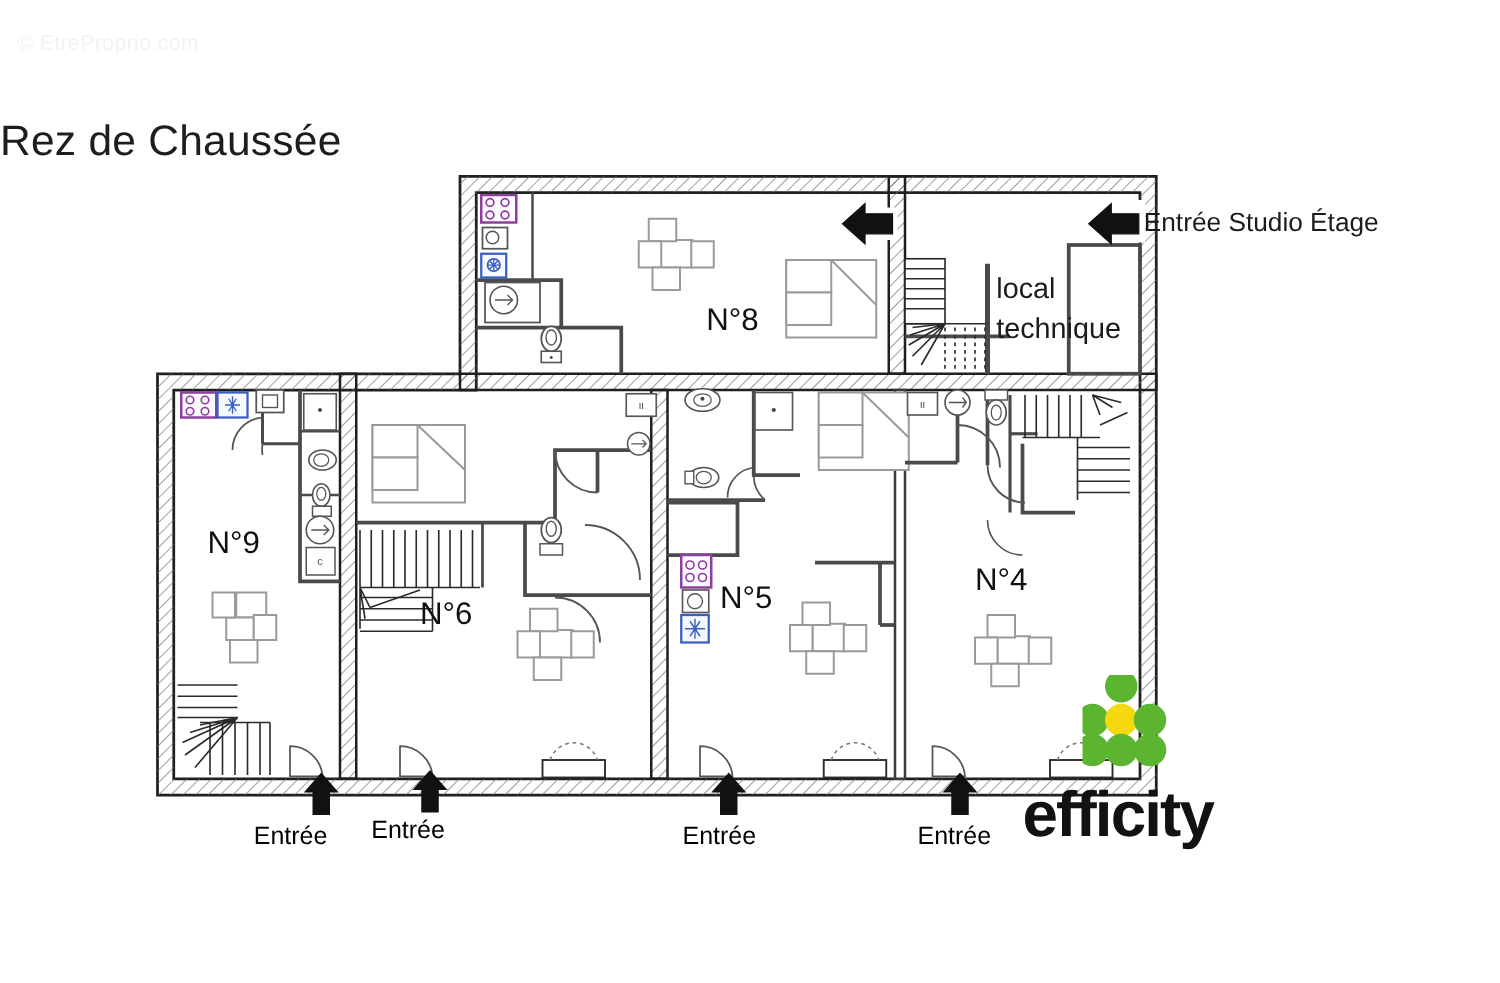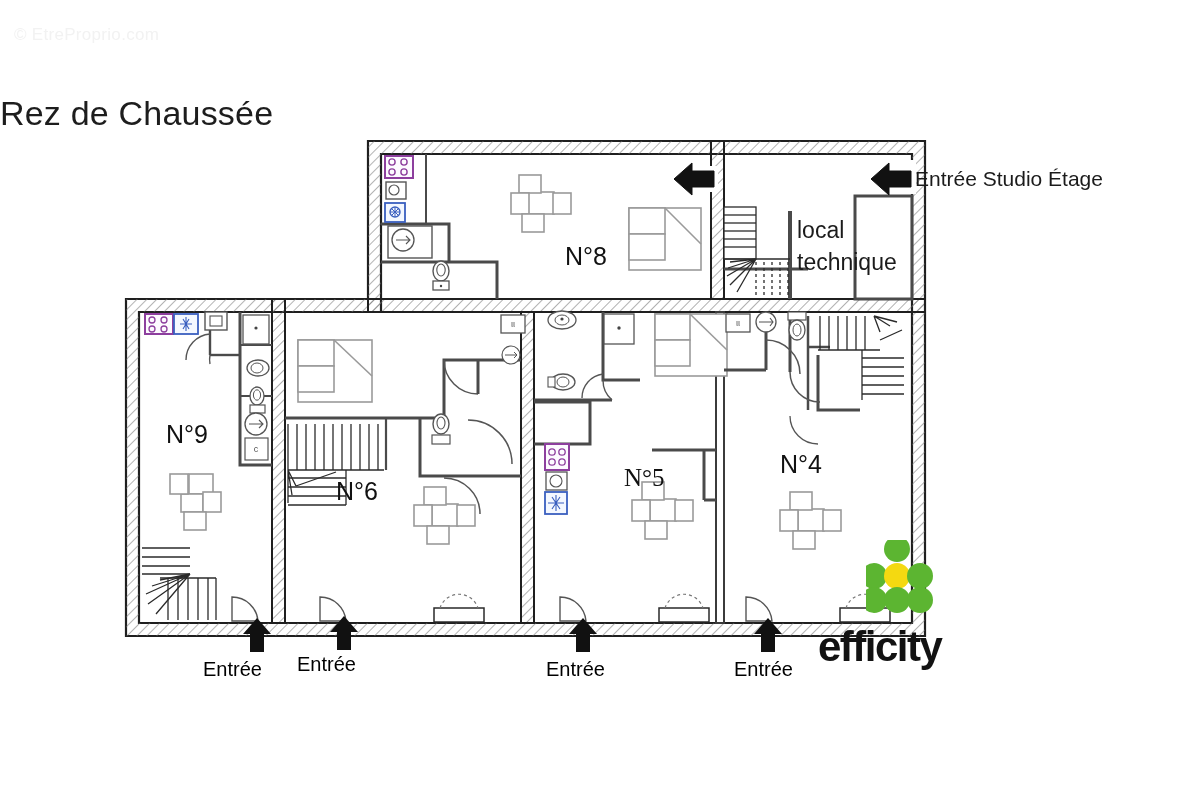--- a/index.html
+++ b/index.html
@@ -75,21 +75,21 @@
     position: absolute;
     left: 818px;
     top: 548px;
     width: 180px;
     height: 130px;
   }
   .logo-text {
     position: absolute;
     left: 0;
     top: 78px;
-    font-size: 42px;
+    font-size: 51px;
     font-weight: 700;
     color: #121212;
     font-family: "Liberation Sans", sans-serif;
     letter-spacing: -1.5px;
     line-height: 1;
   }
   svg.plan {
     position: absolute;
     left: 0; top: 0;
   }
@@ -522,21 +522,21 @@
     <g>
       <path d="M 761,652 L 761,634 L 754,634 L 768,618 L 782,634 L 775,634 L 775,652 Z" fill="#111111"></path>
     </g>
   </svg>
 
   <div class="plan-title">Rez de Chaussée</div>
 
   <div class="room-label" style="left:565px; top:242px;">N°8</div>
   <div class="room-label" style="left:166px; top:420px;">N°9</div>
   <div class="room-label" style="left:336px; top:477px;">N°6</div>
-  <div class="room-label" style="left:624px; top:464px;font-family:Liberation Serif, serif;">N°5</div>
+  <div class="room-label" style="left:576px; top:464px;">N°5</div>
   <div class="room-label" style="left:780px; top:450px;">N°4</div>
 
   <div class="annot-small" style="left:797px; top:217px;">local</div>
   <div class="annot-small" style="left:797px; top:249px;">technique</div>
   <div class="annot" style="left:915px; top:167px;">Entrée Studio Étage</div>
 
   <div class="entry-label" style="left:203px; top:658px;">Entrée</div>
   <div class="entry-label" style="left:297px; top:653px;">Entrée</div>
   <div class="entry-label" style="left:546px; top:658px;">Entrée</div>
   <div class="entry-label" style="left:734px; top:658px;">Entrée</div>

